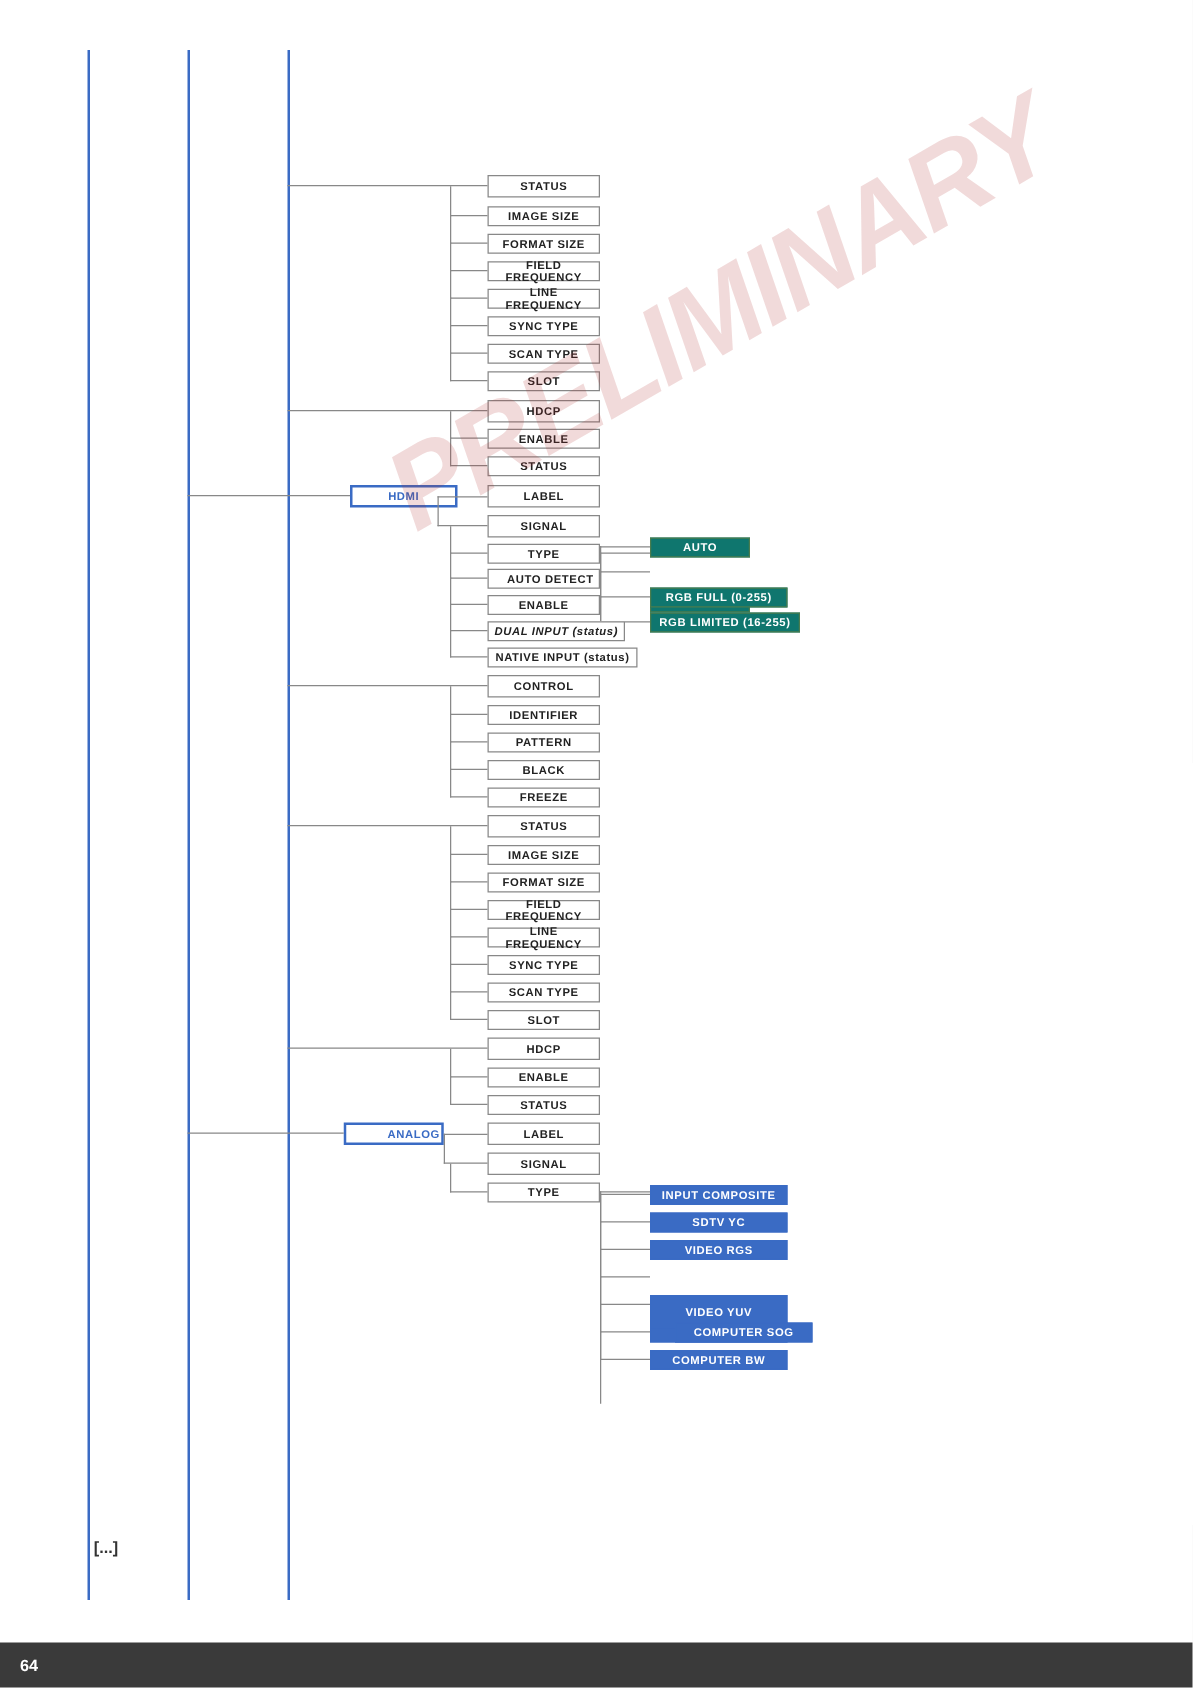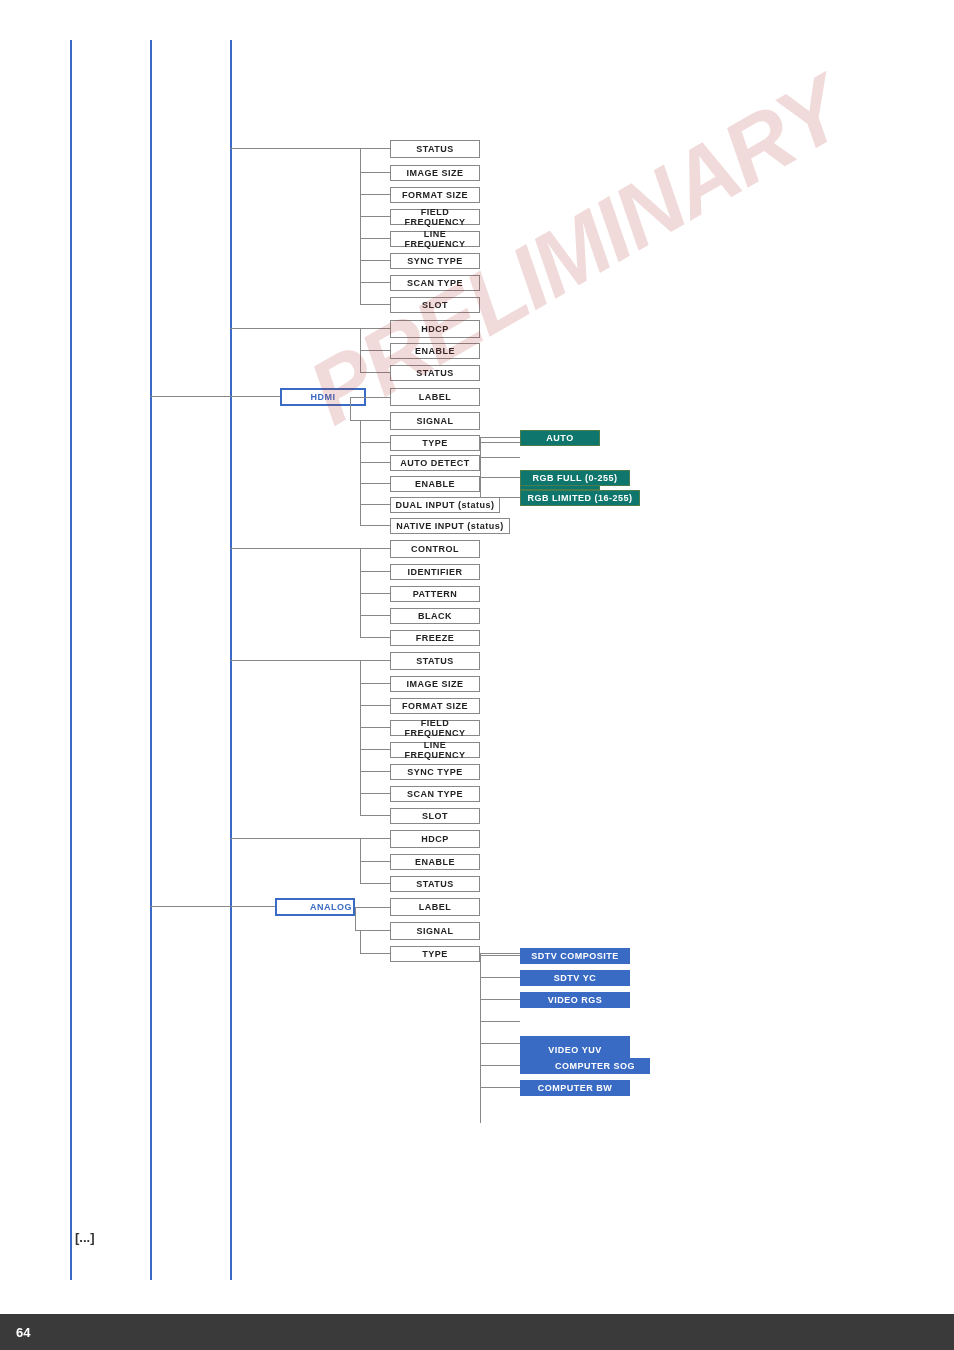--- a/index.html
+++ b/index.html
@@ -278,33 +278,33 @@
 
       <div class="node-box filled-green" style="left:450px; top:450px; width:120px; height:16px;">
         <span>RGB LIMITED (16-255)</span>
       </div>
       <div class="connector h" style="left:410px; top:457px; width:40px;"></div>
       <div class="connector v" style="left:410px; top:437px; width:1px; height:21px;"></div>
 
       <div class="connector v" style="left:410px; top:402px; width:1px; height:55px;"></div>
       <div class="connector h" style="left:410px; top:402px; width:40px;"></div>
 
-      <div class="node-box" style="left:320px; top:415px; width:90px; height:16px;">
+      <div class="node-box" style="left:320px; top:415px; width:90px; height:16px;justify-content:flex-end;">
         <span>AUTO DETECT</span>
       </div>
       <div class="connector h" style="left:290px; top:422px; width:30px;"></div>
       <div class="connector v" style="left:290px; top:402px; width:1px; height:21px;"></div>
 
       <div class="node-box" style="left:320px; top:436px; width:90px; height:16px;">
         <span>ENABLE</span>
       </div>
       <div class="connector h" style="left:290px; top:443px; width:30px;"></div>
       <div class="connector v" style="left:290px; top:422px; width:1px; height:22px;"></div>
 
-      <div class="node-box" style="left:320px; top:457px; width:110px; height:16px;">
+      <div class="node-box" style="left:320px; top:457px; width:110px; height:16px;font-style:italic;">
         <span>DUAL INPUT (status)</span>
       </div>
       <div class="connector h" style="left:290px; top:464px; width:30px;"></div>
       <div class="connector v" style="left:290px; top:443px; width:1px; height:22px;"></div>
 
       <div class="node-box" style="left:320px; top:478px; width:120px; height:16px;">
         <span>NATIVE INPUT (status)</span>
       </div>
       <div class="connector h" style="left:290px; top:485px; width:30px;"></div>
       <div class="connector v" style="left:290px; top:464px; width:1px; height:22px;"></div>
@@ -422,21 +422,21 @@
       <div class="node-box" style="left:320px; top:906px; width:90px; height:16px;">
         <span>TYPE</span>
       </div>
       <div class="connector h" style="left:290px; top:913px; width:30px;"></div>
       <div class="connector v" style="left:290px; top:891px; width:1px; height:23px;"></div>
 
       <div class="connector v" style="left:410px; top:913px; width:1px; height:170px;"></div>
       <div class="connector h" style="left:410px; top:913px; width:40px;"></div>
 
       <div class="node-box filled-blue" style="left:450px; top:908px; width:110px; height:16px;">
-        <span>SDTV COMPOSITE</span>
+        <span>INPUT COMPOSITE</span>
       </div>
       <div class="connector h" style="left:410px; top:915px; width:40px;"></div>
 
       <div class="node-box filled-blue" style="left:450px; top:930px; width:110px; height:16px;">
         <span>SDTV YC</span>
       </div>
       <div class="connector h" style="left:410px; top:937px; width:40px;"></div>
       <div class="connector v" style="left:410px; top:915px; width:1px; height:23px;"></div>
 
       <div class="node-box filled-blue" style="left:450px; top:952px; width:110px; height:16px;">

